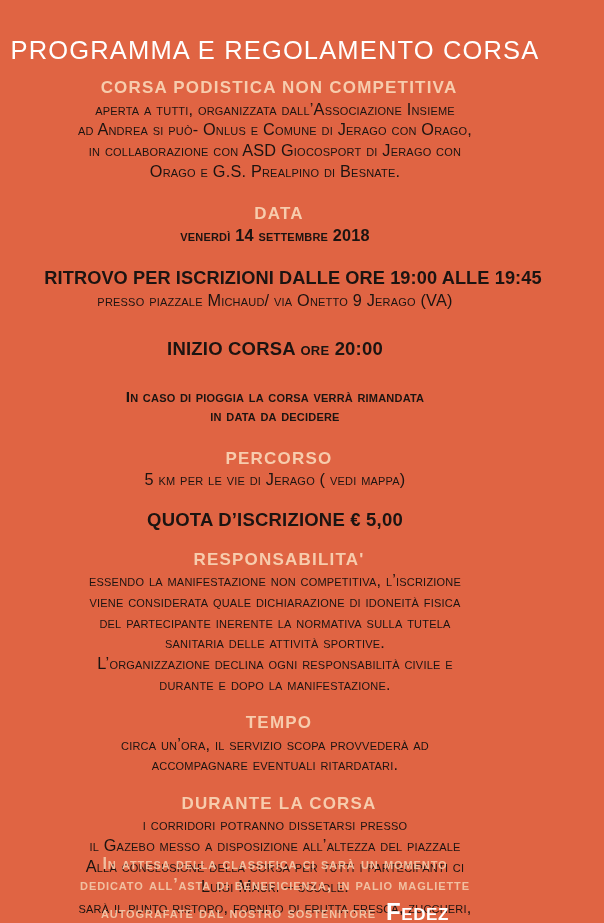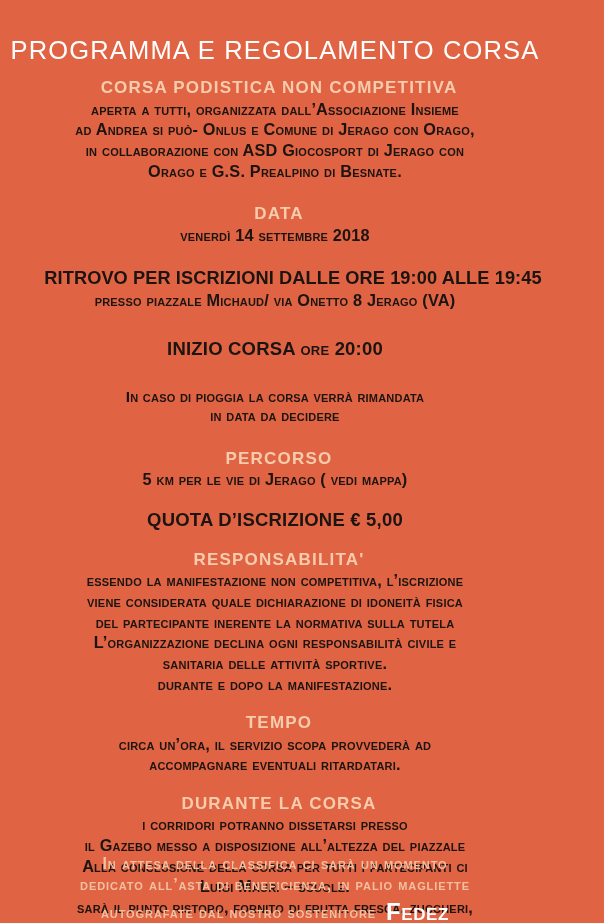--- a/index.html
+++ b/index.html
@@ -47,21 +47,20 @@
     margin-left: 8px;
   }
   .body-line {
     color: #1c1411;
     text-align: center;
     font-size: 16.3px;
     line-height: 1.27;
     letter-spacing: 0.2px;
     font-variant: small-caps;
     white-space: nowrap;
-    font-weight: bold;
   }
   .body-line.bold {
     font-weight: bold;
   }
   .body-line.big {
     font-size: 18.5px;
   }
   .body-line.wide {
     font-size: 18.2px;
     letter-spacing: 0.1px;
@@ -121,21 +120,21 @@
 
   <div class="section">
     <div class="heading">DATA</div>
     <div class="body-line bold">venerdì 14 settembre 2018</div>
   </div>
 
   <div class="gap-l"></div>
 
   <div class="section">
     <div class="body-line bold wide">RITROVO PER ISCRIZIONI DALLE ORE 19:00 ALLE 19:45</div>
-    <div class="body-line">presso  piazzale Michaud/ via Onetto 8 Jerago (VA)</div>
+    <div class="body-line">presso  piazzale Michaud/ via Onetto 9 Jerago (VA)</div>
   </div>
 
   <div class="gap-xl"></div>
 
   <div class="section">
     <div class="body-line bold big">INIZIO CORSA ore  20:00</div>
   </div>
 
   <div class="gap-xl"></div>
 
@@ -157,22 +156,22 @@
     <div class="body-line bold big">QUOTA D’ISCRIZIONE  € 5,00</div>
   </div>
 
   <div class="gap-m"></div>
 
   <div class="section">
     <div class="heading">RESPONSABILITA'</div>
     <div class="body-line">essendo la manifestazione non competitiva, l’iscrizione</div>
     <div class="body-line">viene considerata quale dichiarazione di idoneità  fisica</div>
     <div class="body-line">del partecipante inerente la normativa sulla tutela</div>
+    <div class="body-line">sanitaria delle attività sportive.</div>
     <div class="body-line">L’organizzazione declina ogni responsabilità civile e</div>
-    <div class="body-line">sanitaria delle attività sportive.</div>
     <div class="body-line">durante e dopo la manifestazione.</div>
   </div>
 
   <div class="gap-m"></div>
 
   <div class="section">
     <div class="heading">TEMPO</div>
     <div class="body-line">circa  un’ora, il servizio scopa  provvederà ad</div>
     <div class="body-line">accompagnare eventuali ritardatari.</div>
   </div>

